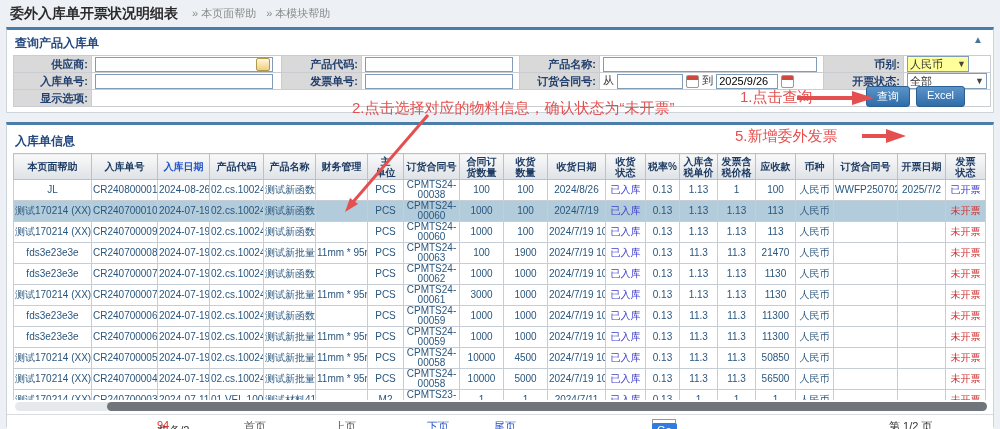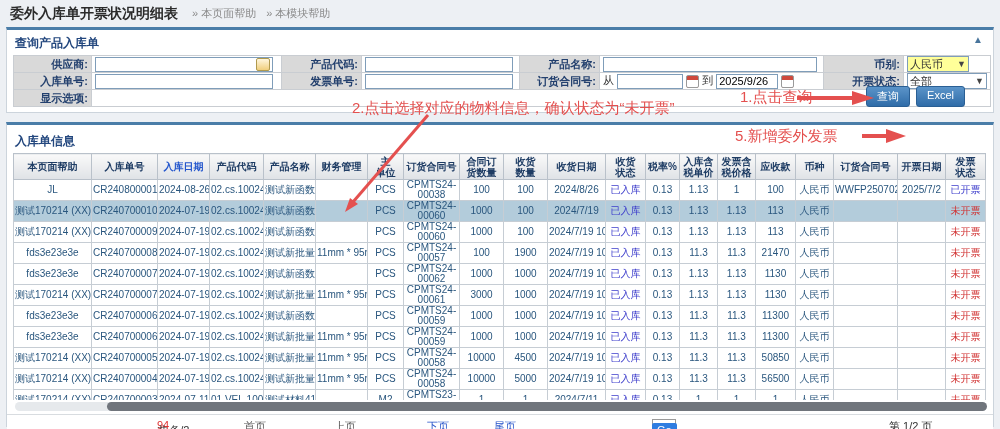--- a/index.html
+++ b/index.html
@@ -282,21 +282,21 @@
             <td class="c-red">未开票</td>
           </tr>
           <tr>
             <td>fds3e23e3e</td>
             <td>CR240700008</td>
             <td>2024-07-19</td>
             <td class="al">02.cs.100246</td>
             <td class="al">测试新批量领</td>
             <td class="al">11mm * 95m</td>
             <td>PCS</td>
-            <td class="wrap">CPMTS24-00057</td>
+            <td class="wrap">CPMTS24-00063</td>
             <td>100</td>
             <td>1900</td>
             <td>2024/7/19 10</td>
             <td class="c-blue">已入库</td>
             <td>0.13</td>
             <td>11.3</td>
             <td>11.3</td>
             <td>21470</td>
             <td>人民币</td>
             <td></td>

